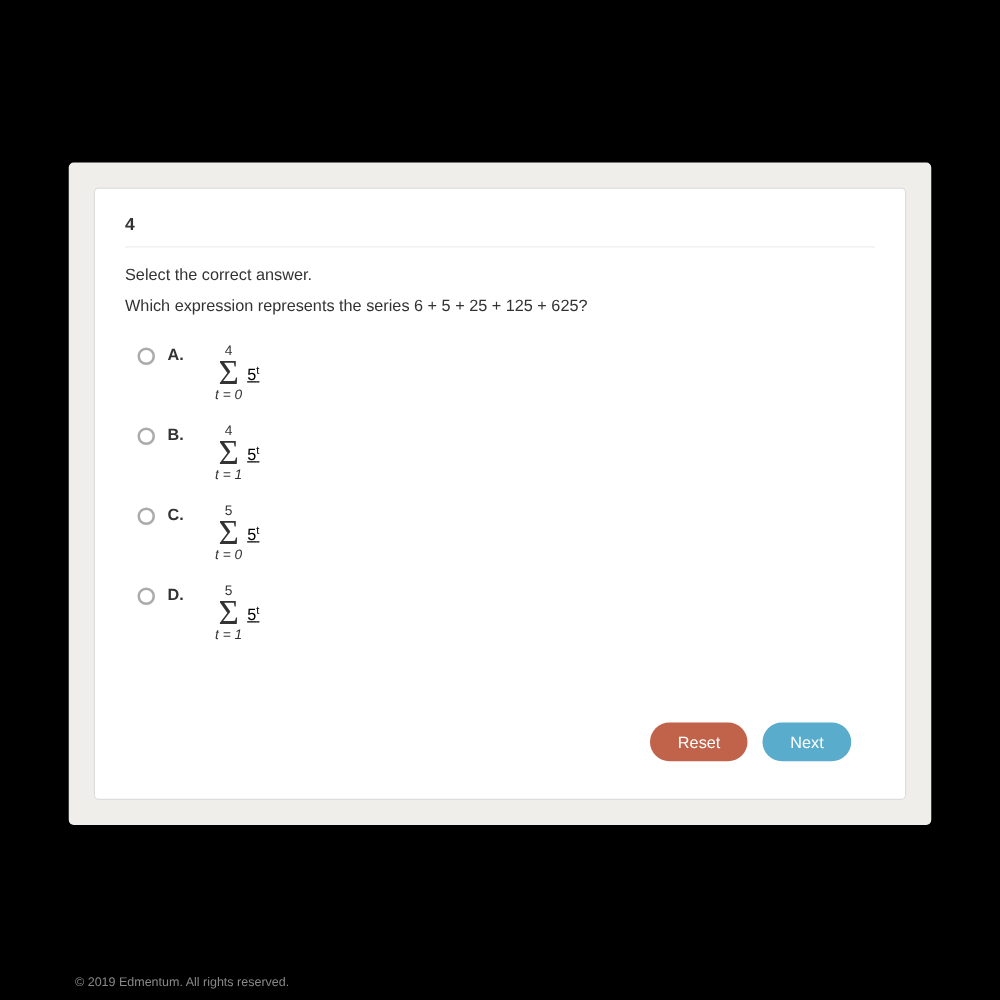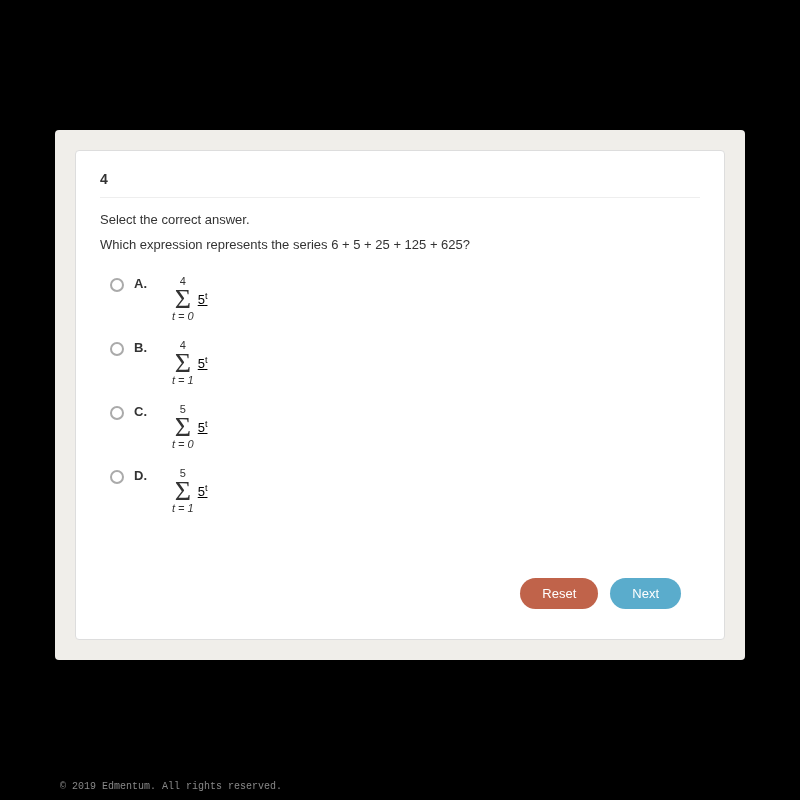--- a/index.html
+++ b/index.html
@@ -155,21 +155,20 @@
       font-size: 13px;
       cursor: pointer;
     }
 
     .footer-text {
       position: absolute;
       bottom: 8px;
       left: 60px;
       font-size: 10px;
       color: #888;
-      font-family: Liberation Mono, monospace;
     }
 
     sup {
       font-size: 9px;
     }
   </style>
 </head>
 <body>
 
 <div class="screen">

